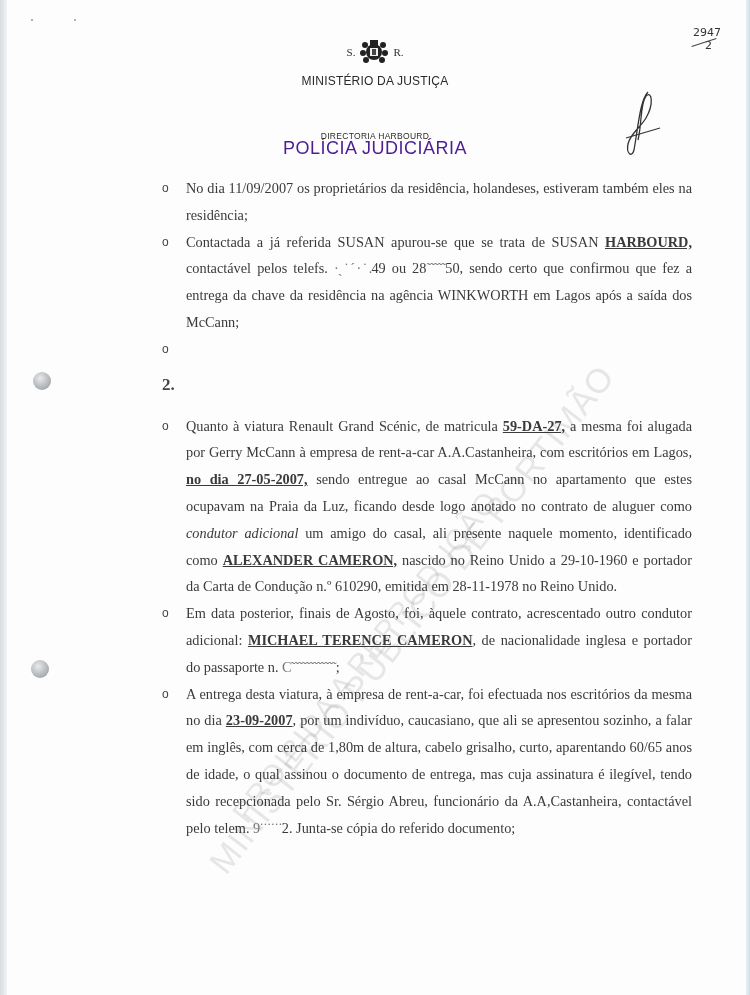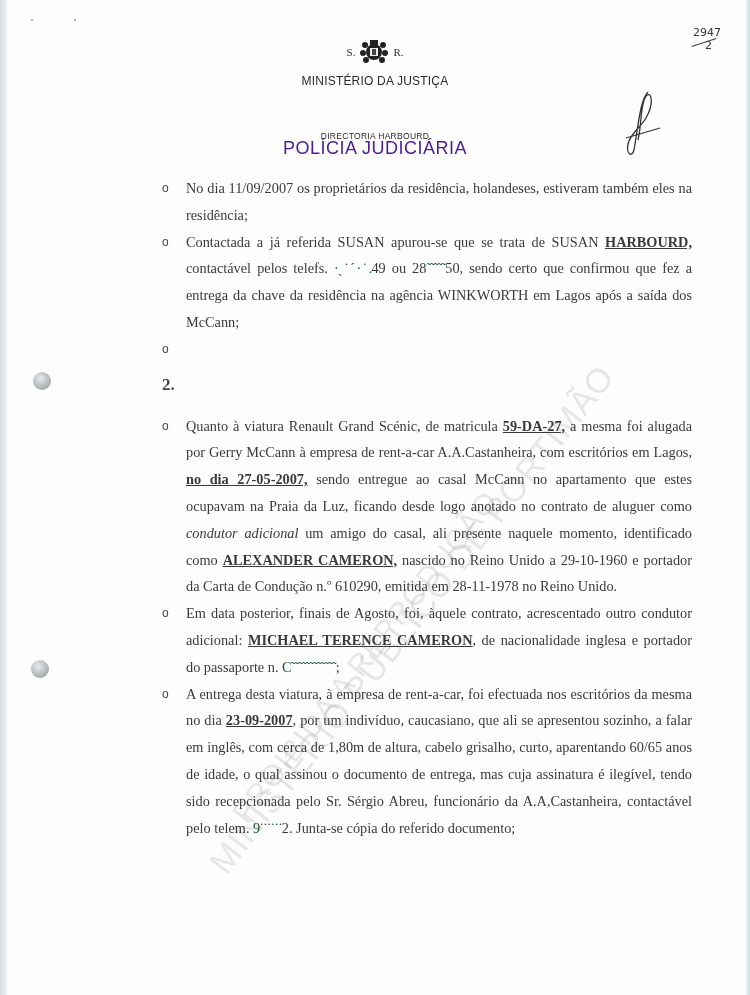--- a/index.html
+++ b/index.html
@@ -21,21 +21,21 @@
   .policia { top: 99px; font-size: 18px; color: #4c1d95; letter-spacing: 0.5px; margin-top: 39px; }
   .directoria { top: 131px; font-size: 8.5px; color: #2a2a2a; letter-spacing: 0.3px; }
   .handnote { position: absolute; left: 693px; top: 26px; font-family: "DejaVu Sans", sans-serif; font-size: 11px; color: #333; line-height: 14px; }
   .handnote .sep { display: block; width: 26px; border-top: 1px solid #444; transform: rotate(-18deg); margin: 2px 0 -4px -2px; }
   .signature { position: absolute; left: 620px; top: 88px; width: 50px; height: 70px; }
   .content { position: absolute; left: 162px; top: 175px; width: 530px; font-size: 14.3px; line-height: 26.8px; }
   .bullet { position: relative; padding-left: 24px; text-align: justify; }
   .bullet .mark { position: absolute; left: 0; top: 0; font-family: "Liberation Sans", sans-serif; font-size: 12px; color: #444; }
   .section-num { font-weight: bold; font-size: 17px; margin: 36px 0 14px 0; color: #444; }
   b { color: #3a3a3a; text-decoration: underline; }
-  .redacted { color: #14532d; letter-spacing: -1px; margin-top: 8px; }
+  .redacted { color: #737373; letter-spacing: -1px; margin-top: 8px; }
   .watermark { position: absolute; left: 300px; top: 620px; transform: rotate(-52deg); transform-origin: center; font-family: "Liberation Sans", sans-serif; color: rgba(150,150,150,0.22); font-size: 34px; white-space: nowrap; pointer-events: none; letter-spacing: 1px; }
   .wm1 { left: 95px; top: 600px; }
   .wm2 { left: 160px; top: 640px; font-size: 30px; }
 </style>
 </head>
 <body>
 
 <div class="left-edge"></div>
 <div class="right-edge"></div>
 <div class="speck" style="left:31px;top:19px;"></div>

